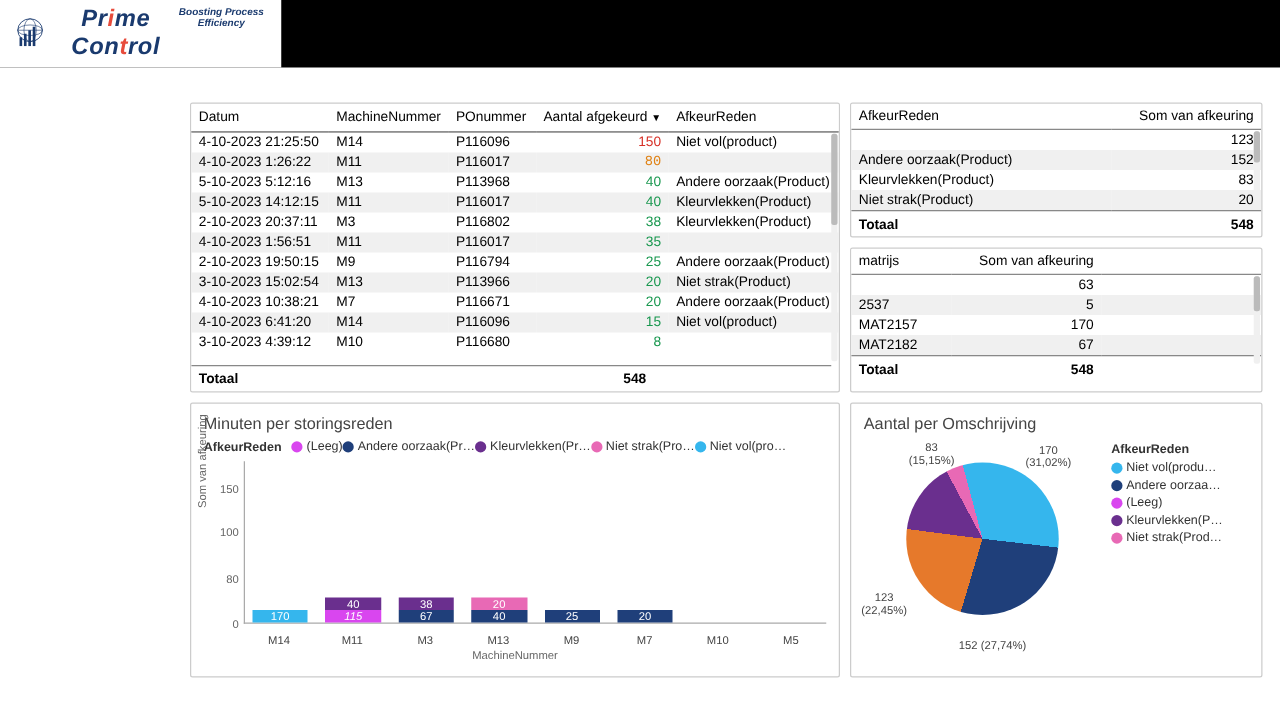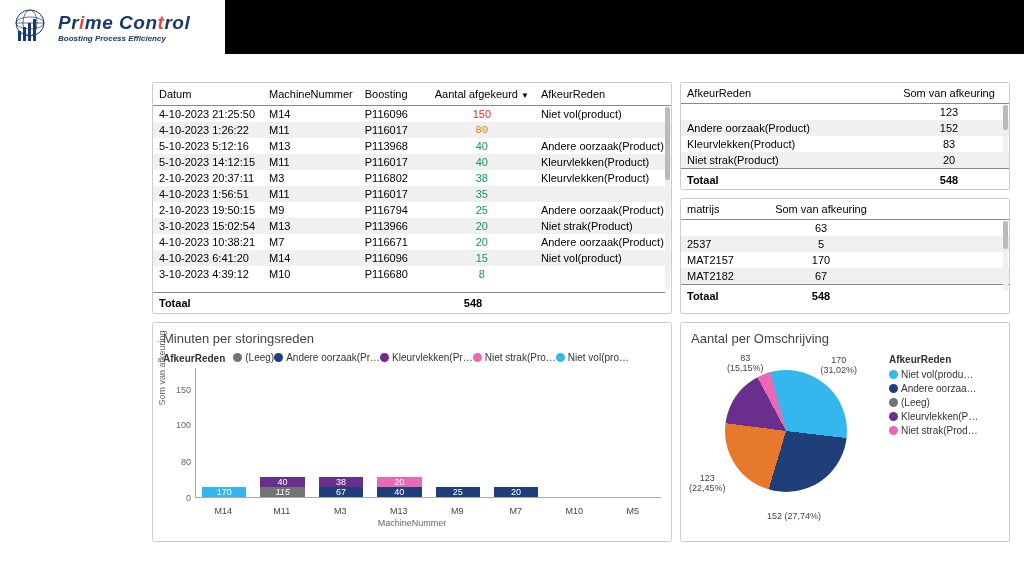--- a/index.html
+++ b/index.html
@@ -18,21 +18,21 @@
     width: 225px;
     display: flex;
     align-items: center;
     padding: 6px 10px;
     position: absolute;
     top: 0;
     left: 0;
     z-index: 10;
   }
   .logo-wrap { display: flex; align-items: center; gap: 8px; }
-  .logo-text { display: flex; flex-direction: column; }
+  .logo-text { display: flex; flex-direction: row; text-align: center; }
   .brand {
     font-size: 19px;
     font-weight: 700;
     font-style: italic;
     color: #1a3a6e;
     letter-spacing: 0.5px;
   }
   .brand .red { color: #e74c3c; font-style: italic; }
   .tagline { font-size: 8px; color: #1a3a6e; font-style: italic; font-weight: 600; }
   .top-band {
@@ -66,21 +66,21 @@
   thead th {
     text-align: left;
     font-weight: 400;
     padding: 5px 6px;
     border-bottom: 1px solid #888;
     background: #fff;
     white-space: nowrap;
   }
   tbody td { padding: 2px 6px; white-space: nowrap; }
   tbody tr:nth-child(even) { background: #f0f0f0; }
-  .num { text-align: center; }
+  .num { text-align: right; }
   .green { color: #1a9850; }
   .orange { color: #e08214; font-family: Liberation Mono, monospace; }
   .red2 { color: #d73027; }
   tfoot td { font-weight: 700; padding: 5px 6px; border-top: 1px solid #888; }
   .scroll-wrap { overflow-y: hidden; height: 100%; position: relative; }
   .table-header { position: sticky; top: 0; }
   .footer-fixed {
     position: absolute; bottom: 0; left: 0; right: 6px;
     background: #fff;
     border-top: 1px solid #888;
@@ -157,21 +157,21 @@
   .pie-label {
     position: absolute; font-size: 9px; color: #444;
     text-align: center; line-height: 1.1;
   }
   .pie-legend { font-size: 10px; color: #333; }
   .pie-legend .lh { font-weight: 700; display: block; margin-bottom: 4px; }
   .pie-legend .legend-item { display: flex; align-items: center; margin-bottom: 3px; }
   
   .c-lightblue { background: #35b6ed; }
   .c-darkblue { background: #1f3f7a; }
-  .c-orange { background: #737373; font-style: italic; }
+  .c-orange { background: #d946ef; font-style: italic; }
   .c-purple { background: #6a2f8e; }
   .c-pink { background: #e869b5; }
 </style>
 </head>
 <body>
 
 <div class="header">
   <div class="logo-wrap">
     <svg width="40" height="40" viewBox="0 0 40 40">
       <ellipse cx="20" cy="16" rx="14" ry="13" fill="none" stroke="#1a3a6e" stroke-width="1"></ellipse>
@@ -203,21 +203,21 @@
             <col style="width:110px">
               <col style="width:90px">
               <col style="width:70px">
               <col style="width:100px">
               <col>
           </colgroup>
           <thead class="table-header">
             <tr>
               <th>Datum</th>
               <th>MachineNummer</th>
-              <th>Boosting</th>
+              <th>POnummer</th>
               <th class="num"><span>Aantal afgekeurd</span> <span style="font-size:8px">▼</span></th>
               <th>AfkeurReden</th>
             </tr>
           </thead>
           <tbody id="main-rows">
               <tr>
                 <td>4-10-2023 21:25:50</td>
                 <td>M14</td>
                 <td>P116096</td>
                 <td class="num red2">150</td>

